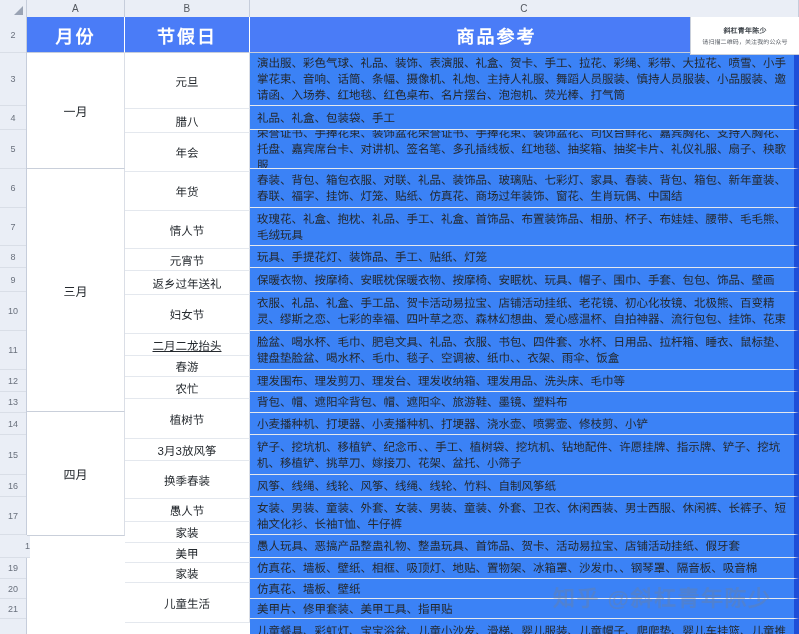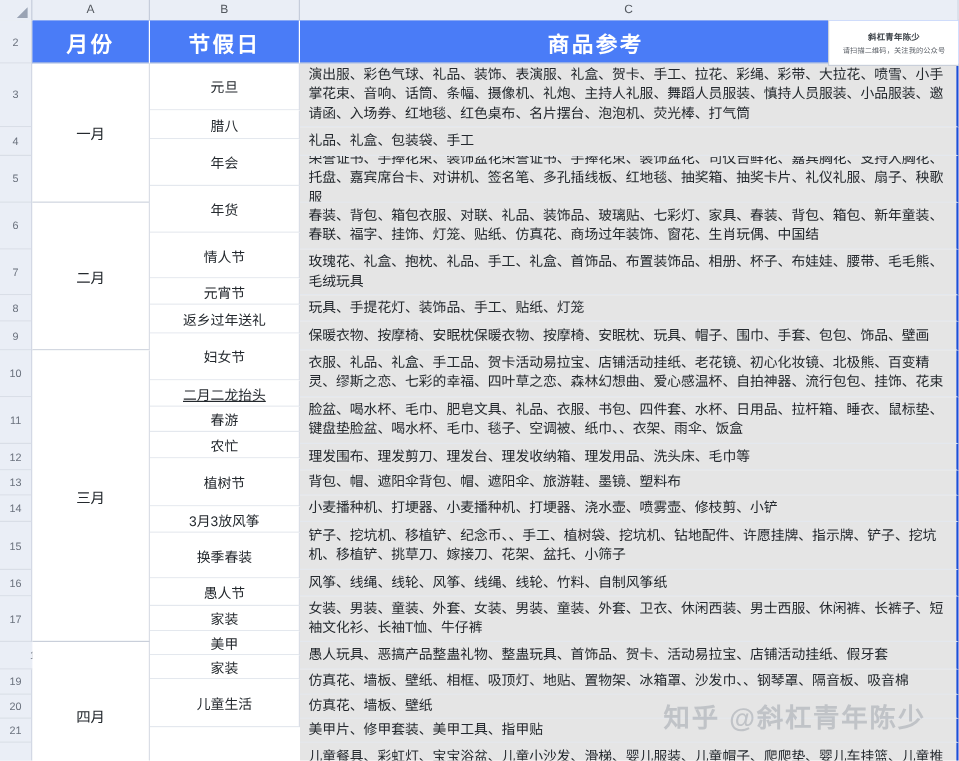--- a/index.html
+++ b/index.html
@@ -144,26 +144,26 @@
     background: #ffffff;
     text-align: center;
     padding: 0 2px;
     overflow: hidden;
     white-space: nowrap;
   }
 
   
   .product-cell {
     border-bottom: 1px solid #e4e8ee;
-    border-right: 2px solid #1d4ed8;
+    border-right: 5px solid #1d4ed8;
     display: flex;
     align-items: center;
     font-size: 11.5px;
     color: #24292e;
-    background: #e5e5e5;
+    background: #3b82f6;
     padding: 2px 5px 2px 7px;
     line-height: 16px;
     overflow: hidden;
     word-break: break-all;
   }
 
   
   .note-box {
     position: absolute;
     top: 17px;
@@ -245,28 +245,27 @@
         <div class="rownum" style="height: 20px;">20</div>
         <div class="rownum" style="height: 20px;">21</div>
         <div class="rownum" style="height: 40px;">22</div>
       </div>
 
     <div class="data-cols">
 
       <div class="col-a" id="col-a">
         <div class="hdr-cell">月份</div>
       <div class="month-cell" style="height: 116px;">一月</div>
-          <div class="month-cell" style="height: 123px;">二月</div>
           <div class="month-cell" style="height: 243px;">三月</div>
           <div class="month-cell" style="height: 124px;">四月</div>
         </div>
 
       <div class="col-b" id="col-b">
         <div class="hdr-cell">节假日</div>
-      <div class="holiday-cell" style="height: 39px; font-family: Liberation Serif, serif;">元旦</div>
+      <div class="holiday-cell" style="height: 56px; font-family: Liberation Serif, serif;">元旦</div>
           <div class="holiday-cell" style="height: 24px;">腊八</div>
           <div class="holiday-cell" style="height: 39px;">年会</div>
           <div class="holiday-cell" style="height: 39px;">年货</div>
           <div class="holiday-cell" style="height: 38px;">情人节</div>
           <div class="holiday-cell" style="height: 22px;">元宵节</div>
           <div class="holiday-cell" style="height: 24px;">返乡过年送礼</div>
           <div class="holiday-cell" style="height: 39px;">妇女节</div>
           <div class="holiday-cell" style="height: 22px; text-decoration: underline;">二月二龙抬头</div>
           <div class="holiday-cell" style="height: 21px;">春游</div>
           <div class="holiday-cell" style="height: 22px;">农忙</div>

